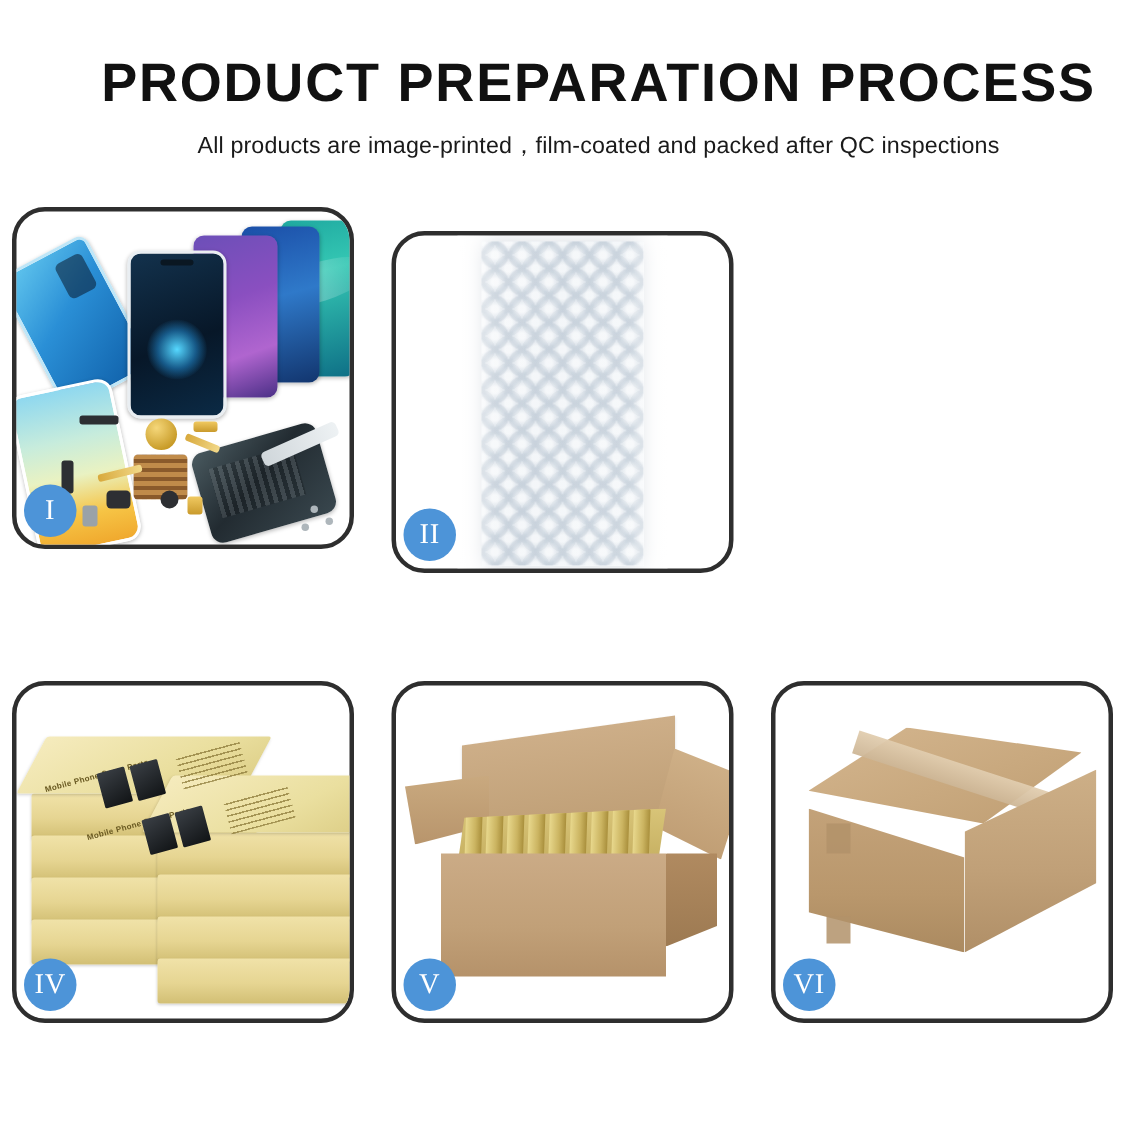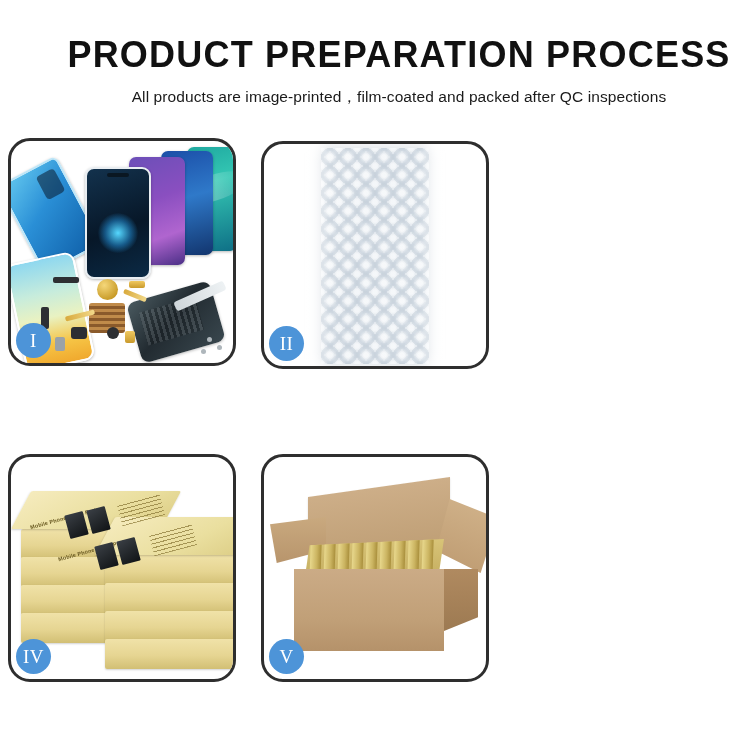--- a/index.html
+++ b/index.html
@@ -26,21 +26,21 @@
     letter-spacing:.1px;white-space:nowrap;
   }
 
   
   .grid{position:absolute;left:8px;top:138px;width:734px;height:545px;}
   .panel{
     position:absolute;width:228px;height:228px;
     border:3px solid #2e2e2e;border-radius:22px;
     background:#ffffff;box-sizing:border-box;overflow:hidden;
   }
-  .p1{left:0;top:0;}      .p2{left:253px;top:3px;text-align:center;}   .p3{left:506px;top:0;}
+  .p1{left:0;top:0;}      .p2{left:253px;top:16px;text-align:center;}   .p3{left:506px;top:0;}
   .p4{left:0;top:316px;}  .p5{left:253px;top:316px;} .p6{left:506px;top:316px;}
 
   .stage{position:absolute;inset:0;overflow:hidden;}
 
   
   .badge{
     position:absolute;left:5px;bottom:5px;
     width:35px;height:35px;border-radius:50%;
     background:#4d94d8;
     display:flex;align-items:center;justify-content:center;
@@ -301,15 +301,26 @@
           <div class="vbar" style="left:90px;top:0px;transform:rotate(2deg);"></div>
           <div class="vbar" style="left:104px;top:0px;transform:rotate(2deg);"></div>
           <div class="vbar" style="left:118px;top:0px;transform:rotate(2deg);"></div>
         </div>
         <div class="cartonV-body"></div>
         <div class="cartonV-right"></div>
       </div>
       <div class="badge">V</div>
     </div>
 
+    <div class="panel p6">
+      <div class="stage">
+        <div class="cartonVI-top"></div>
+        <div class="tape"></div>
+        <div class="cartonVI-side"></div>
+        <div class="cartonVI-front"></div>
+        <div class="tapecorner" style="left:34px;top:92px;width:16px;height:20px;"></div>
+        <div class="tapecorner" style="left:34px;top:154px;width:16px;height:18px;"></div>
+      </div>
+      <div class="badge">VI</div>
+    </div>
 
   </div>
 </div>
 
 </body></html>

